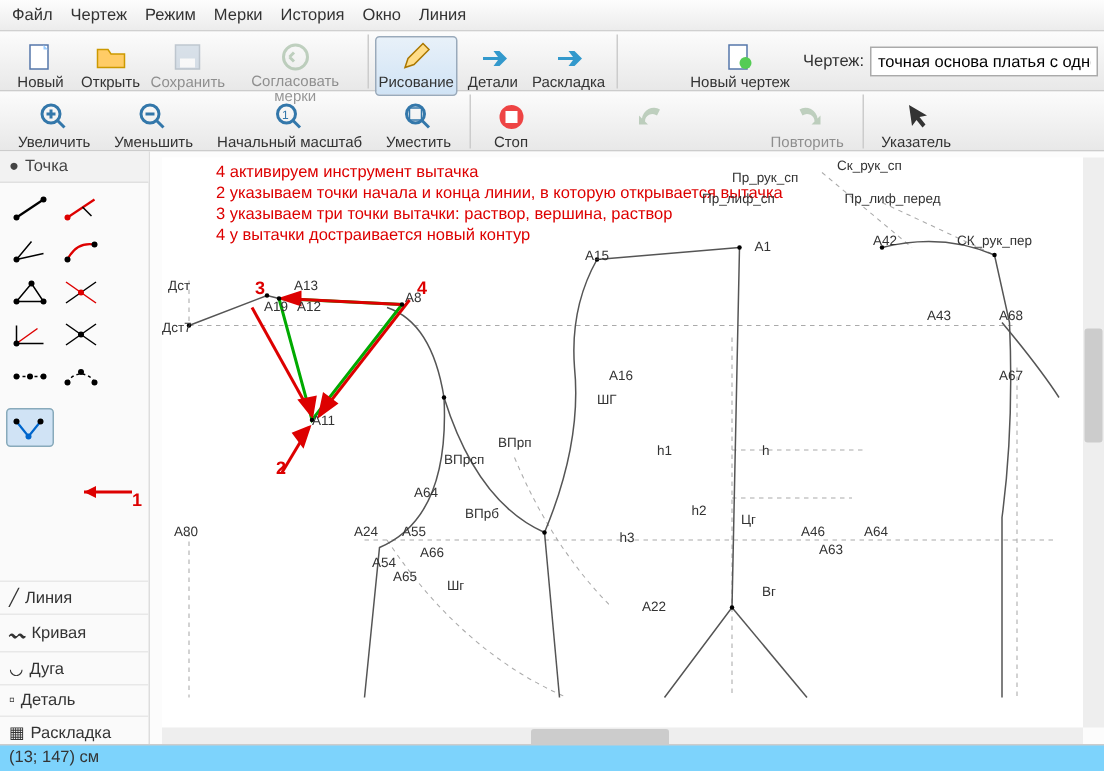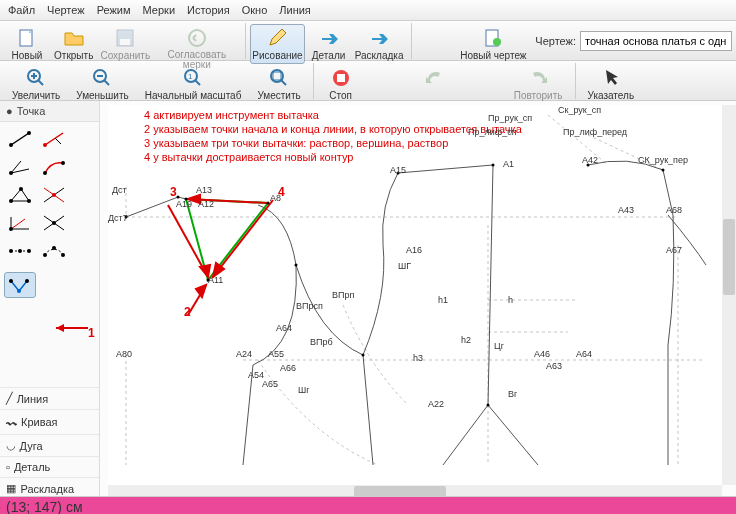--- a/index.html
+++ b/index.html
@@ -23,21 +23,21 @@
   .tool-btn.active { background: #d0e3f5; border-color: #8ab; }
   .tool-btn svg { width: 26px; height: 20px; }
   .side-list { margin-top: auto; }
   .side-item { padding: 4px 6px; border-top: 1px solid #e8e8e8; font-size: 11px; color: #333; display: flex; align-items: center; gap: 4px; }
   .canvas-wrap { flex: 1; position: relative; background: #fcfcfc; }
   .canvas { position: absolute; left: 8px; top: 4px; right: 14px; bottom: 14px; background: #fff; overflow: hidden; }
   .scroll-v { position: absolute; right: 0; top: 4px; bottom: 14px; width: 14px; background: #eee; }
   .scroll-h { position: absolute; left: 8px; right: 14px; bottom: 0; height: 14px; background: #eee; }
   .scroll-thumb-v { position: absolute; left: 1px; width: 12px; top: 30%; height: 20%; background: #ccc; border-radius: 2px; }
   .scroll-thumb-h { position: absolute; top: 1px; height: 12px; left: 40%; width: 15%; background: #ccc; border-radius: 2px; }
-  .statusbar { position: absolute; left: 0; right: 0; bottom: 0; height: 18px; background: #ec4899; border-top: 1px solid #ccc; padding: 2px 6px; font-size: 14px; color: #333; }
+  .statusbar { position: absolute; left: 0; right: 0; bottom: 0; height: 18px; background: #7dd3fc; border-top: 1px solid #ccc; padding: 2px 6px; font-size: 11px; color: #333; }
   .pt-label { position: absolute; font-size: 9px; color: #333; white-space: nowrap; }
   .instr { position: absolute; font-size: 11px; color: #d00; white-space: nowrap; }
   .ann { position: absolute; font-size: 12px; color: #d00; font-weight: bold; }
   .dot { fill: #000; }
 </style>
 </head>
 <body>
 
 <div class="menubar">
   <span>Файл</span>

